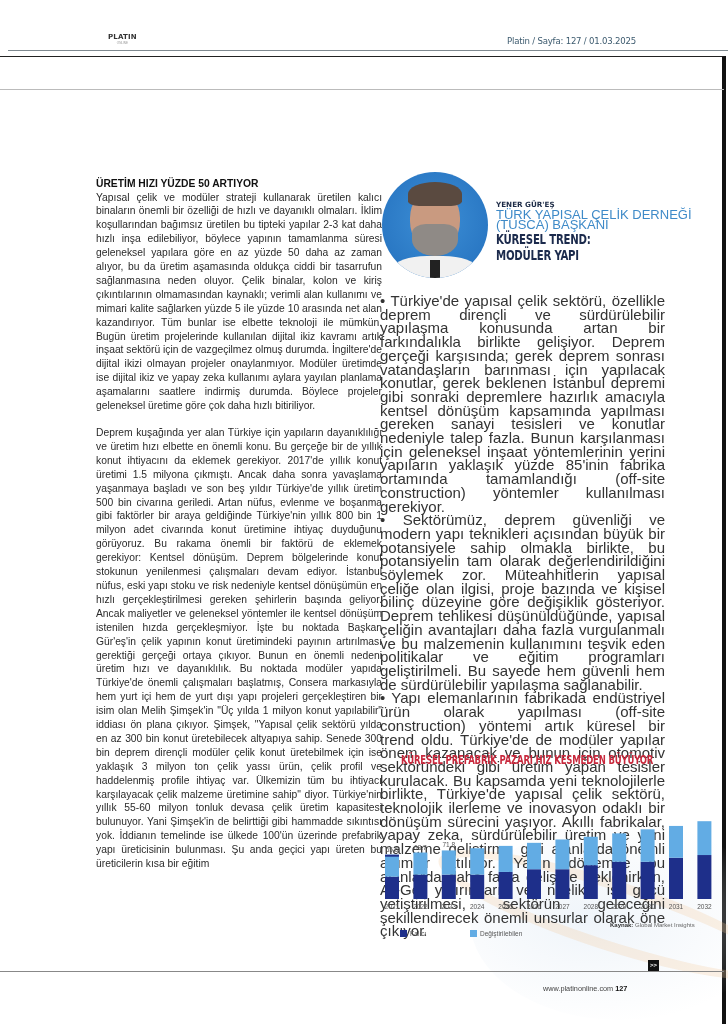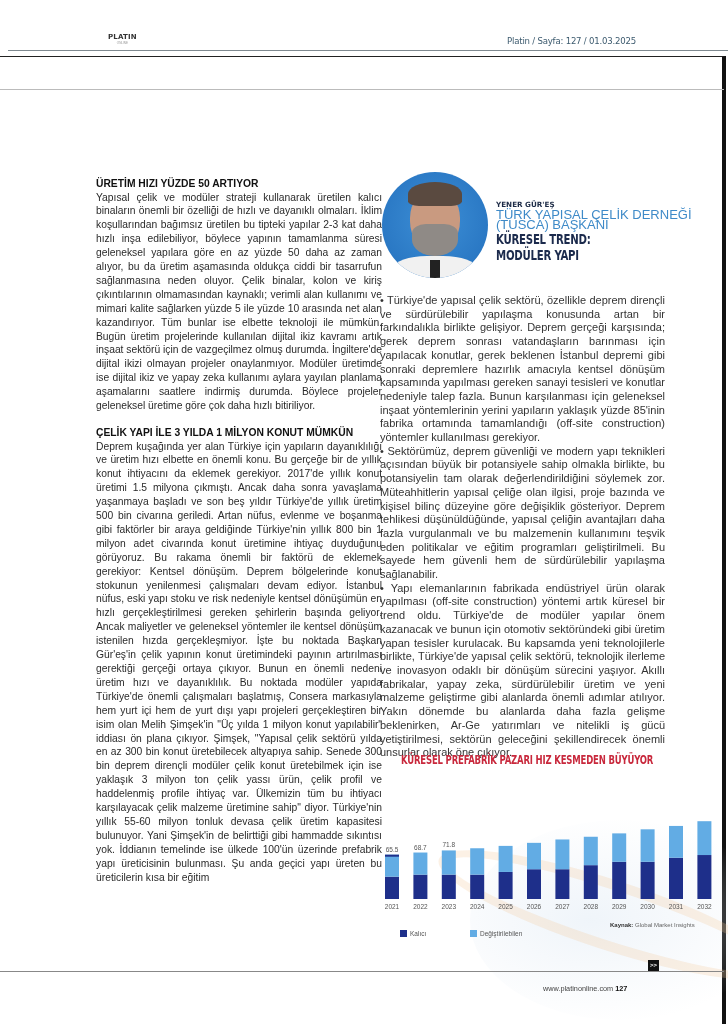--- a/index.html
+++ b/index.html
@@ -24,21 +24,21 @@
     .photo { position: absolute; left: 0; top: 0; width: 106px; height: 106px; border-radius: 50%; background: radial-gradient(circle at 50% 45%, #3d8fd6 0%, #2a78c4 70%, #1f69b3 100%); overflow: hidden; }
     .face { position: absolute; left: 28px; top: 18px; width: 50px; height: 62px; border-radius: 45% 45% 50% 50%; background: #c99a80; }
     .hair { position: absolute; left: 26px; top: 10px; width: 54px; height: 24px; border-radius: 50% 50% 20% 20%; background: #5a4a40; }
     .beard { position: absolute; left: 30px; top: 52px; width: 46px; height: 32px; border-radius: 30% 30% 50% 50%; background: #8f8a86; }
     .shirt { position: absolute; left: 12px; top: 84px; width: 82px; height: 30px; border-radius: 40% 40% 0 0; background: #f1f1f1; }
     .tie { position: absolute; left: 48px; top: 88px; width: 10px; height: 20px; background: #222; }
     .author-name { position: absolute; left: 114px; top: 28px; font-family: "DejaVu Sans", sans-serif; font-weight: bold; font-size: 7.2px; color: #1d2b46; }
     .author-role { position: absolute; left: 114px; top: 38px; font-size: 13px; color: #3e8ac8; line-height: 9.6px; width: 230px; }
     .article-title { position: absolute; left: 114px; top: 60px; font-family: "DejaVu Sans Condensed", "DejaVu Sans", sans-serif; font-weight: bold; font-size: 14.5px; line-height: 15.5px; color: #1b2a4c; letter-spacing: -0.3px; transform: scaleX(0.78); transform-origin: left top; }
 
-    .right-col { position: absolute; left: 380px; top: 294px; width: 285px; font-size: 11px; line-height: 13.7px; color: #333; text-align: justify; }
+    .right-col { position: absolute; left: 380px; top: 294px; width: 285px; font-size: 15px; line-height: 13.7px; color: #333; text-align: justify; }
     .right-col p { margin-bottom: 0; }
 
     .chart-title { position: absolute; left: 401px; top: 754px; font-family: "DejaVu Sans Condensed", "DejaVu Sans", sans-serif; font-weight: bold; font-size: 11.5px; line-height: 12px; color: #c8283c; letter-spacing: -0.2px; transform: scaleX(0.82); transform-origin: left top; width: 320px; }
     .chart-svg { position: absolute; left: 370px; top: 800px; width: 350px; height: 120px; }
     .legend { position: absolute; left: 400px; top: 930px; font-size: 6.5px; color: #555; }
     .legend .item { position: absolute; top: 0; white-space: nowrap; display: flex; align-items: center; }
     .legend .sw { display: inline-block; width: 7px; height: 7px; margin-right: 3px; }
     .source { position: absolute; left: 610px; top: 922px; font-size: 6px; color: #666; white-space: nowrap; }
     .source b { color: #333; }
 
@@ -63,21 +63,20 @@
 
 <div class="frame"></div>
 <div class="frame-top-line"></div>
 
 <div class="watermark"></div>
 <div class="wm-ring"></div>
 
 <div class="left-col">
   <h3>ÜRETİM HIZI YÜZDE 50 ARTIYOR</h3>
   <p>Yapısal çelik ve modüler strateji kullanarak üretilen kalıcı binaların önemli bir özelliği de hızlı ve dayanıklı olmaları. İklim koşullarından bağımsız üretilen bu tipteki yapılar 2-3 kat daha hızlı inşa edilebiliyor, böylece yapının tamamlanma süresi geleneksel yapılara göre en az yüzde 50 daha az zaman alıyor, bu da üretim aşamasında oldukça ciddi bir tasarrufun sağlanmasına neden oluyor. Çelik binalar, kolon ve kiriş çıkıntılarının olmamasından kaynaklı; verimli alan kullanımı ve mimari kalite sağlarken yüzde 5 ile yüzde 10 arasında net alan kazandırıyor. Tüm bunlar ise elbette teknoloji ile mümkün. Bugün üretim projelerinde kullanılan dijital ikiz kavramı artık inşaat sektörü için de vazgeçilmez olmuş durumda. İngiltere'de dijital ikizi olmayan projeler onaylanmıyor. Modüler üretimde ise dijital ikiz ve yapay zeka kullanımı aylara yayılan planlama aşamalarını saatlere indirmiş durumda. Böylece projeler geleneksel üretime göre çok daha hızlı bitiriliyor.</p>
-  <h3>ÇELİK YAPI İLE 3 YILDA 1 MİLYON KONUT MÜMKÜN</h3>
   <p>Deprem kuşağında yer alan Türkiye için yapıların dayanıklılığı ve üretim hızı elbette en önemli konu. Bu gerçeğe bir de yıllık konut ihtiyacını da eklemek gerekiyor. 2017'de yıllık konut üretimi 1.5 milyona çıkmıştı. Ancak daha sonra yavaşlama yaşanmaya başladı ve son beş yıldır Türkiye'de yıllık üretim 500 bin civarına geriledi. Artan nüfus, evlenme ve boşanma gibi faktörler bir araya geldiğinde Türkiye'nin yıllık 800 bin 1 milyon adet civarında konut üretimine ihtiyaç duyduğunu görüyoruz. Bu rakama önemli bir faktörü de eklemek gerekiyor: Kentsel dönüşüm. Deprem bölgelerinde konut stokunun yenilenmesi çalışmaları devam ediyor. İstanbul nüfus, eski yapı stoku ve risk nedeniyle kentsel dönüşümün en hızlı gerçekleştirilmesi gereken şehirlerin başında geliyor. Ancak maliyetler ve geleneksel yöntemler ile kentsel dönüşüm istenilen hızda gerçekleşmiyor. İşte bu noktada Başkan Gür'eş'in çelik yapının konut üretimindeki payının artırılması gerektiği gerçeği ortaya çıkıyor. Bunun en önemli nedeni üretim hızı ve dayanıklılık. Bu noktada modüler yapıda Türkiye'de önemli çalışmaları başlatmış, Consera markasıyla hem yurt içi hem de yurt dışı yapı projeleri gerçekleştiren bir isim olan Melih Şimşek'in "Üç yılda 1 milyon konut yapılabilir" iddiası ön plana çıkıyor. Şimşek, "Yapısal çelik sektörü yılda en az 300 bin konut üretebilecek altyapıya sahip. Senede 300 bin deprem dirençli modüler çelik konut üretebilmek için ise yaklaşık 3 milyon ton çelik yassı ürün, çelik profil ve haddelenmiş profile ihtiyaç var. Ülkemizin tüm bu ihtiyacı karşılayacak çelik malzeme üretimine sahip" diyor. Türkiye'nin yıllık 55-60 milyon tonluk devasa çelik üretim kapasitesi bulunuyor. Yani Şimşek'in de belirttiği gibi hammadde sıkıntısı yok. İddianın temelinde ise ülkede 100'ün üzerinde prefabrik yapı üreticisinin bulunması. Şu anda geçici yapı üreten bu üreticilerin kısa bir eğitim</p>
 </div>
 
 <div class="author">
   <div class="photo">
     <div class="shirt"></div>
     <div class="tie"></div>
     <div class="face"></div>
     <div class="hair"></div>
     <div class="beard"></div>

